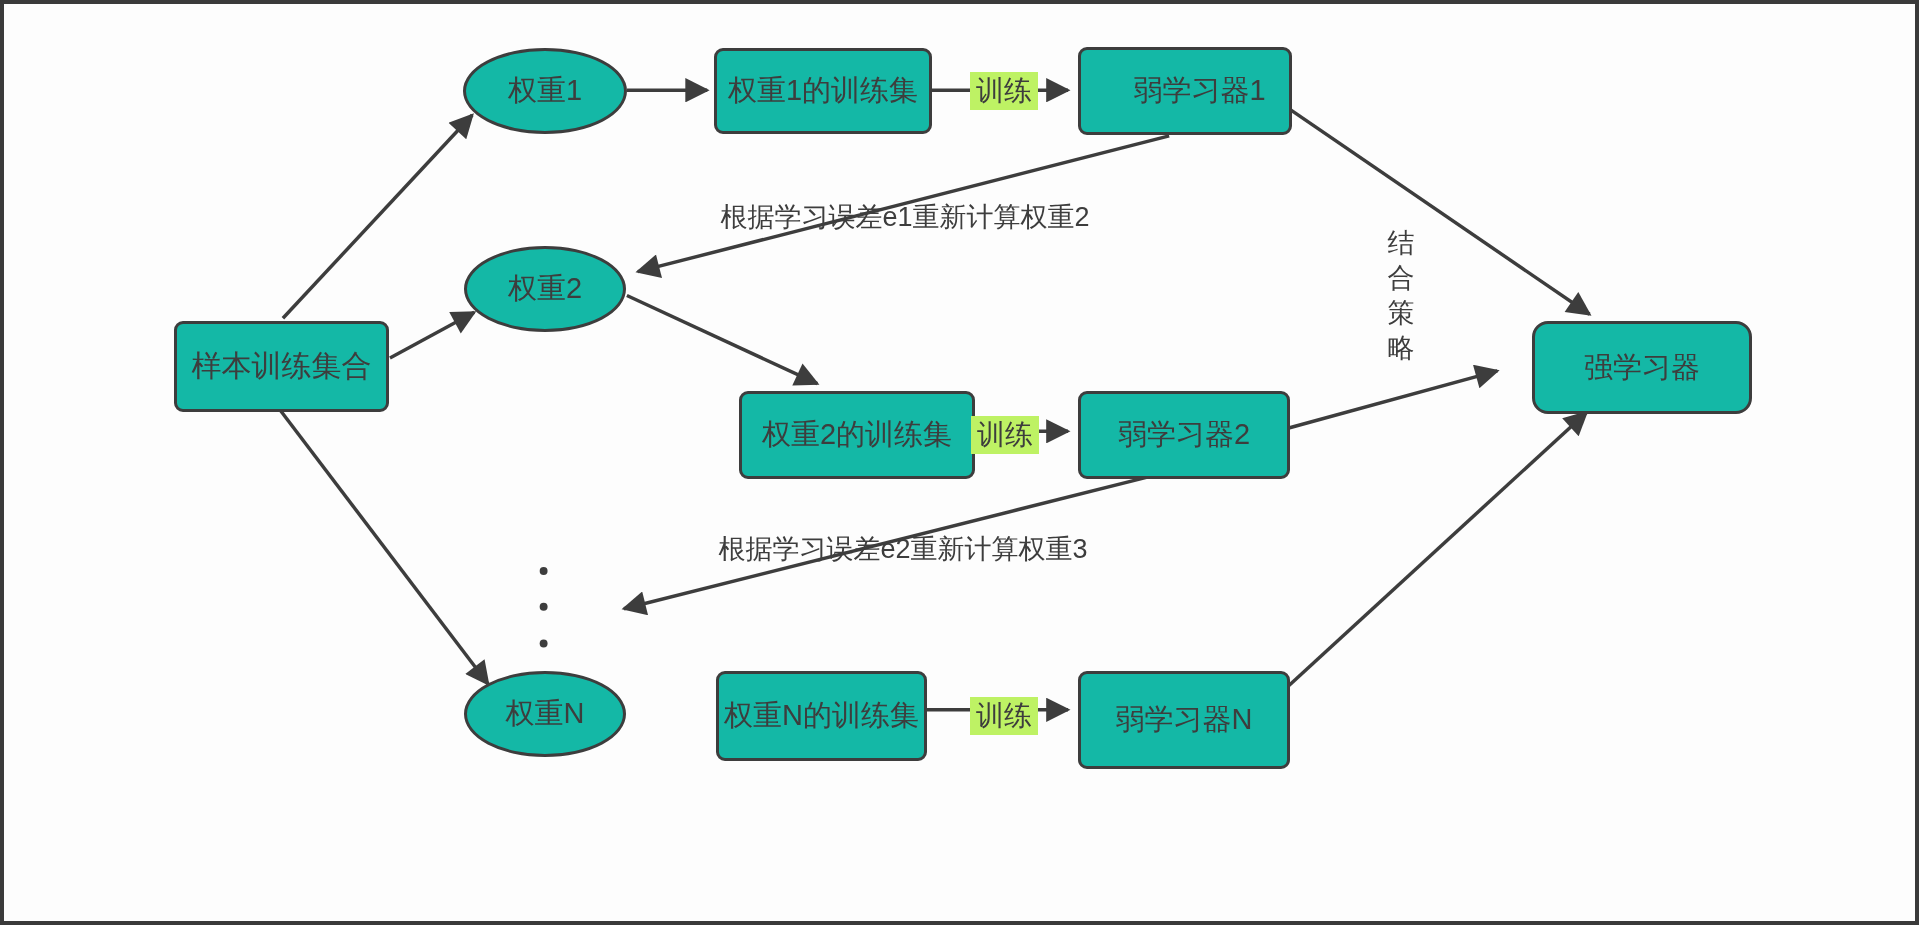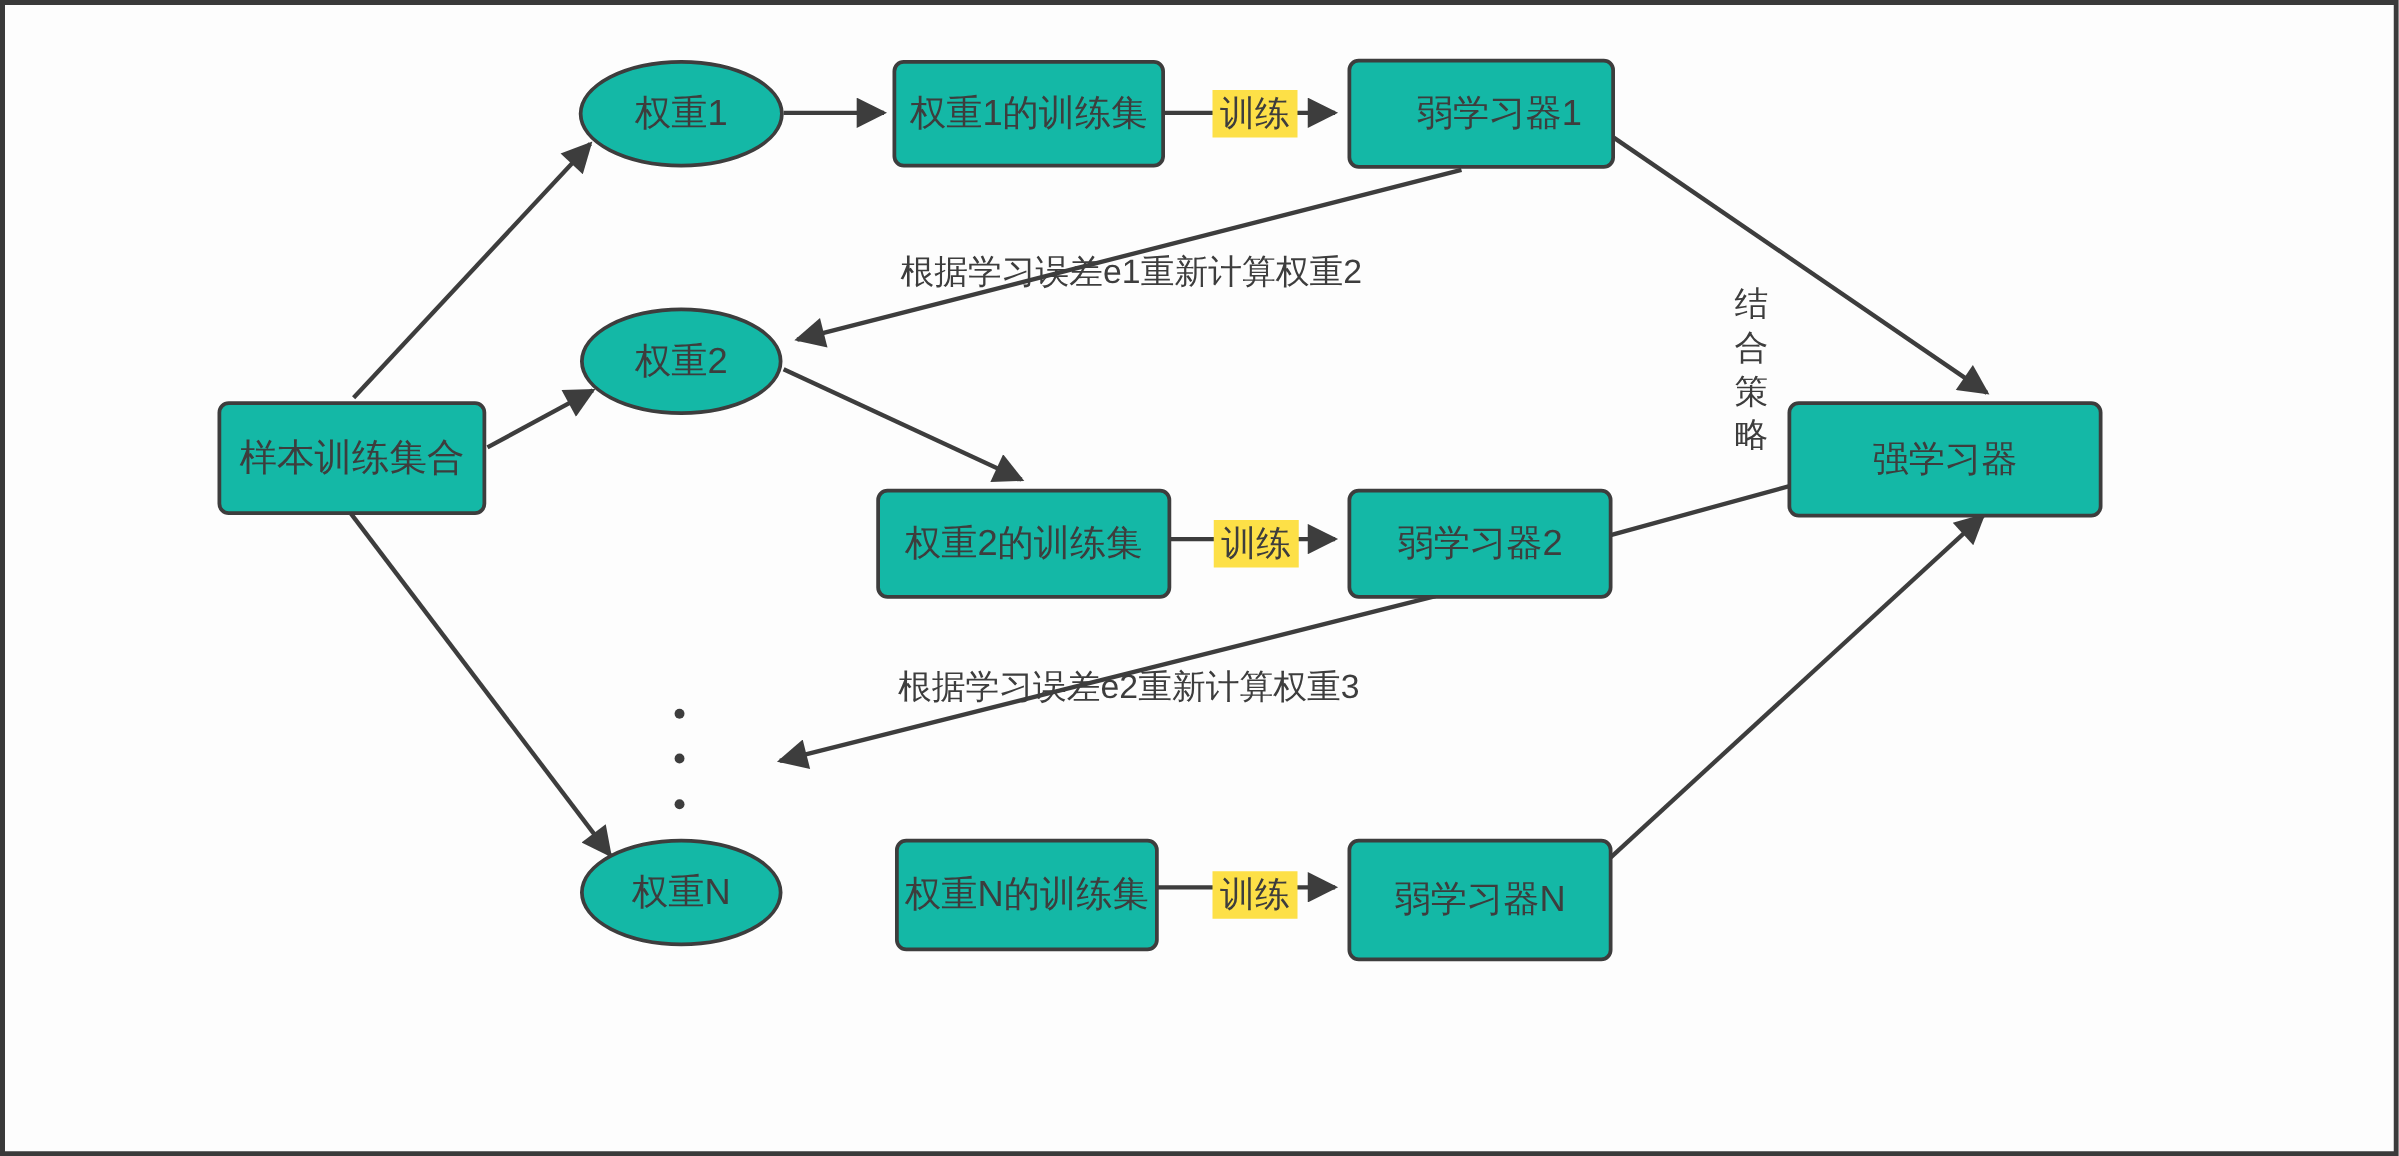--- a/index.html
+++ b/index.html
@@ -22,21 +22,21 @@
     color:#3d3d3d;
     font-size:29px;
     white-space:nowrap;
   }
   .rect{border-radius:9px;}
   .ellipse{border-radius:50%;}
   .edge-label{
     position:absolute;
     color:#3d3d3d;
     font-size:28px;
-    background:#fde047;
+    background:#bef264;
     display:flex;align-items:center;justify-content:center;
     white-space:nowrap;
     transform:translate(-50%,-50%);
   }
   .free-label{
     position:absolute;
     color:#3d3d3d;
     font-size:27px;
     white-space:nowrap;
     transform:translate(-50%,-50%);
@@ -98,31 +98,31 @@
   <div class="node rect" style="left:170px;top:317px;width:215px;height:91px;font-size:30px;font-family:Liberation Mono, monospace;">样本训练集合</div>
 
   <div class="node ellipse" style="left:459px;top:44px;width:164px;height:86px;">权重1</div>
 
   <div class="node ellipse" style="left:460px;top:242px;width:162px;height:86px;">权重2</div>
 
   <div class="node ellipse" style="left:460px;top:667px;width:162px;height:86px;">权重N</div>
 
   <div class="node rect" style="left:710px;top:44px;width:218px;height:86px;">权重1的训练集</div>
 
-  <div class="node rect" style="left:697px;top:387px;width:236px;height:88px;">权重2的训练集</div>
+  <div class="node rect" style="left:735px;top:387px;width:236px;height:88px;">权重2的训练集</div>
 
   <div class="node rect" style="left:712px;top:667px;width:211px;height:90px;">权重N的训练集</div>
 
   <div class="node rect" style="left:1074px;top:43px;width:214px;height:88px;padding-left:29px;">弱学习器1</div>
 
   <div class="node rect" style="left:1074px;top:387px;width:212px;height:88px;">弱学习器2</div>
 
   <div class="node rect" style="left:1074px;top:667px;width:212px;height:98px;">弱学习器N</div>
 
-  <div class="node rect" style="left:1426px;top:317px;width:252px;height:93px;">强学习器</div>
+  <div class="node rect" style="left:1528px;top:317px;width:220px;height:93px;border-radius:16px;">强学习器</div>
 
   <div class="edge-label" style="left:1000px;top:87px;padding:0 6px;">训练</div>
 
   <div class="edge-label" style="left:1001px;top:431px;padding:0 6px;">训练</div>
 
   <div class="edge-label" style="left:1000px;top:712px;padding:0 6px;">训练</div>
 
   <div class="free-label" style="left:901px;top:213px;">根据学习误差e1重新计算权重2</div>
 
   <div class="free-label" style="left:899px;top:545px;">根据学习误差e2重新计算权重3</div>

